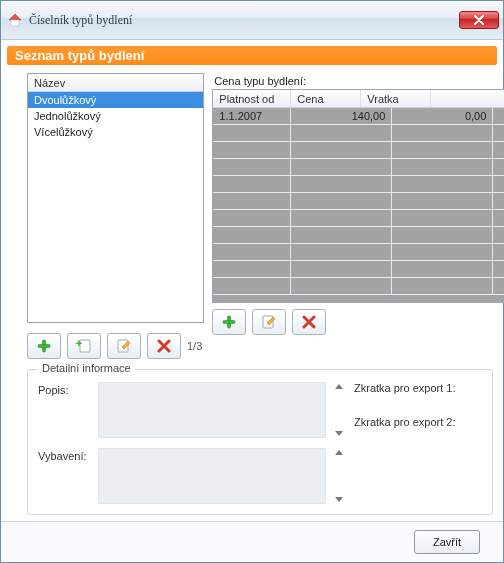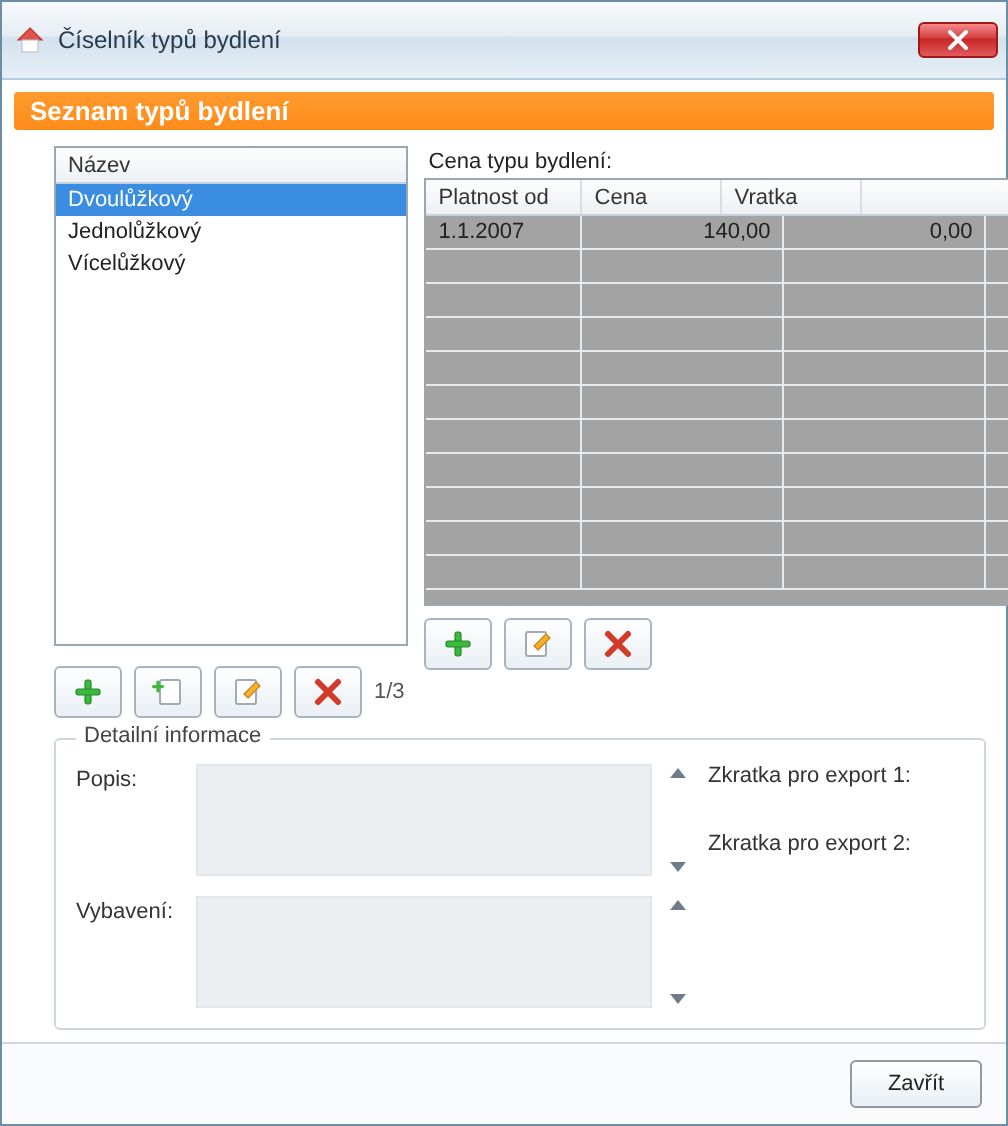--- a/index.html
+++ b/index.html
@@ -21,20 +21,21 @@
     flex-direction: column;
   }
   .titlebar {
     height: 42px;
     background: linear-gradient(to bottom, #f7f9fb 0%, #e6eef5 45%, #d3e2ee 46%, #e6eef5 100%);
     border-bottom: 1px solid #b9cde0;
     display: flex;
     align-items: center;
     padding: 0 4px 0 6px;
     gap: 6px;
+    font-family: Liberation Serif, serif;
   }
   .titlebar .app-icon {
     width: 16px; height: 16px;
     display: flex; align-items: center; justify-content: center;
   }
   .titlebar .title {
     flex: 1;
     color: #2b3b4a;
     font-size: 12px;
   }
@@ -263,21 +264,21 @@
     display: flex;
     flex-direction: column;
     gap: 22px;
   }
   .abbr-label {
     color: #333;
   }
 
   .footer {
     border-top: 1px solid #cfd6dd;
-    padding: 8px 12px;
+    padding: 8px 23px;
     display: flex;
     justify-content: flex-end;
     background: #fafbfc;
   }
   .btn {
     min-width: 66px;
     height: 24px;
     border: 1px solid #8f9aa4;
     border-radius: 3px;
     background: linear-gradient(to bottom, #ffffff 0%, #e9eff4 100%);

